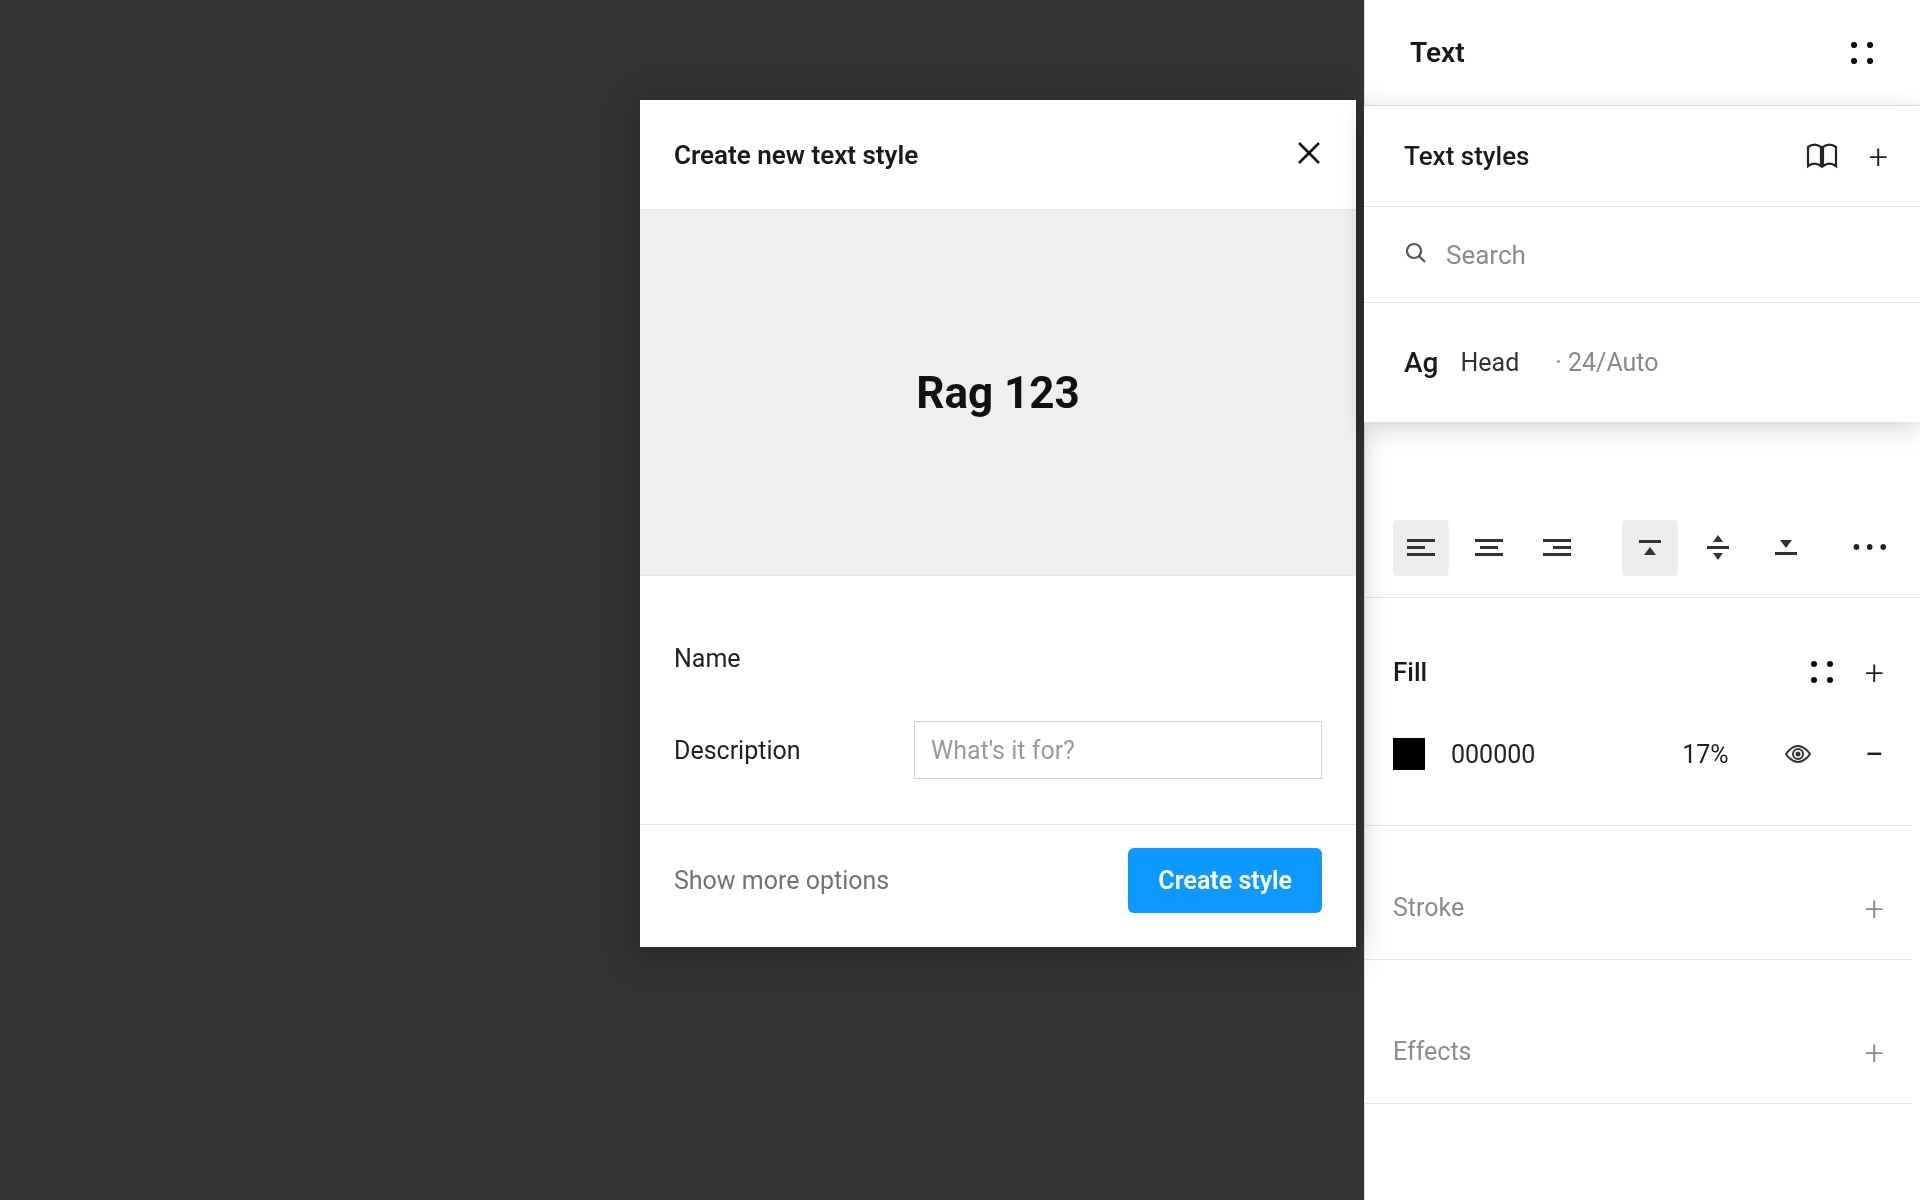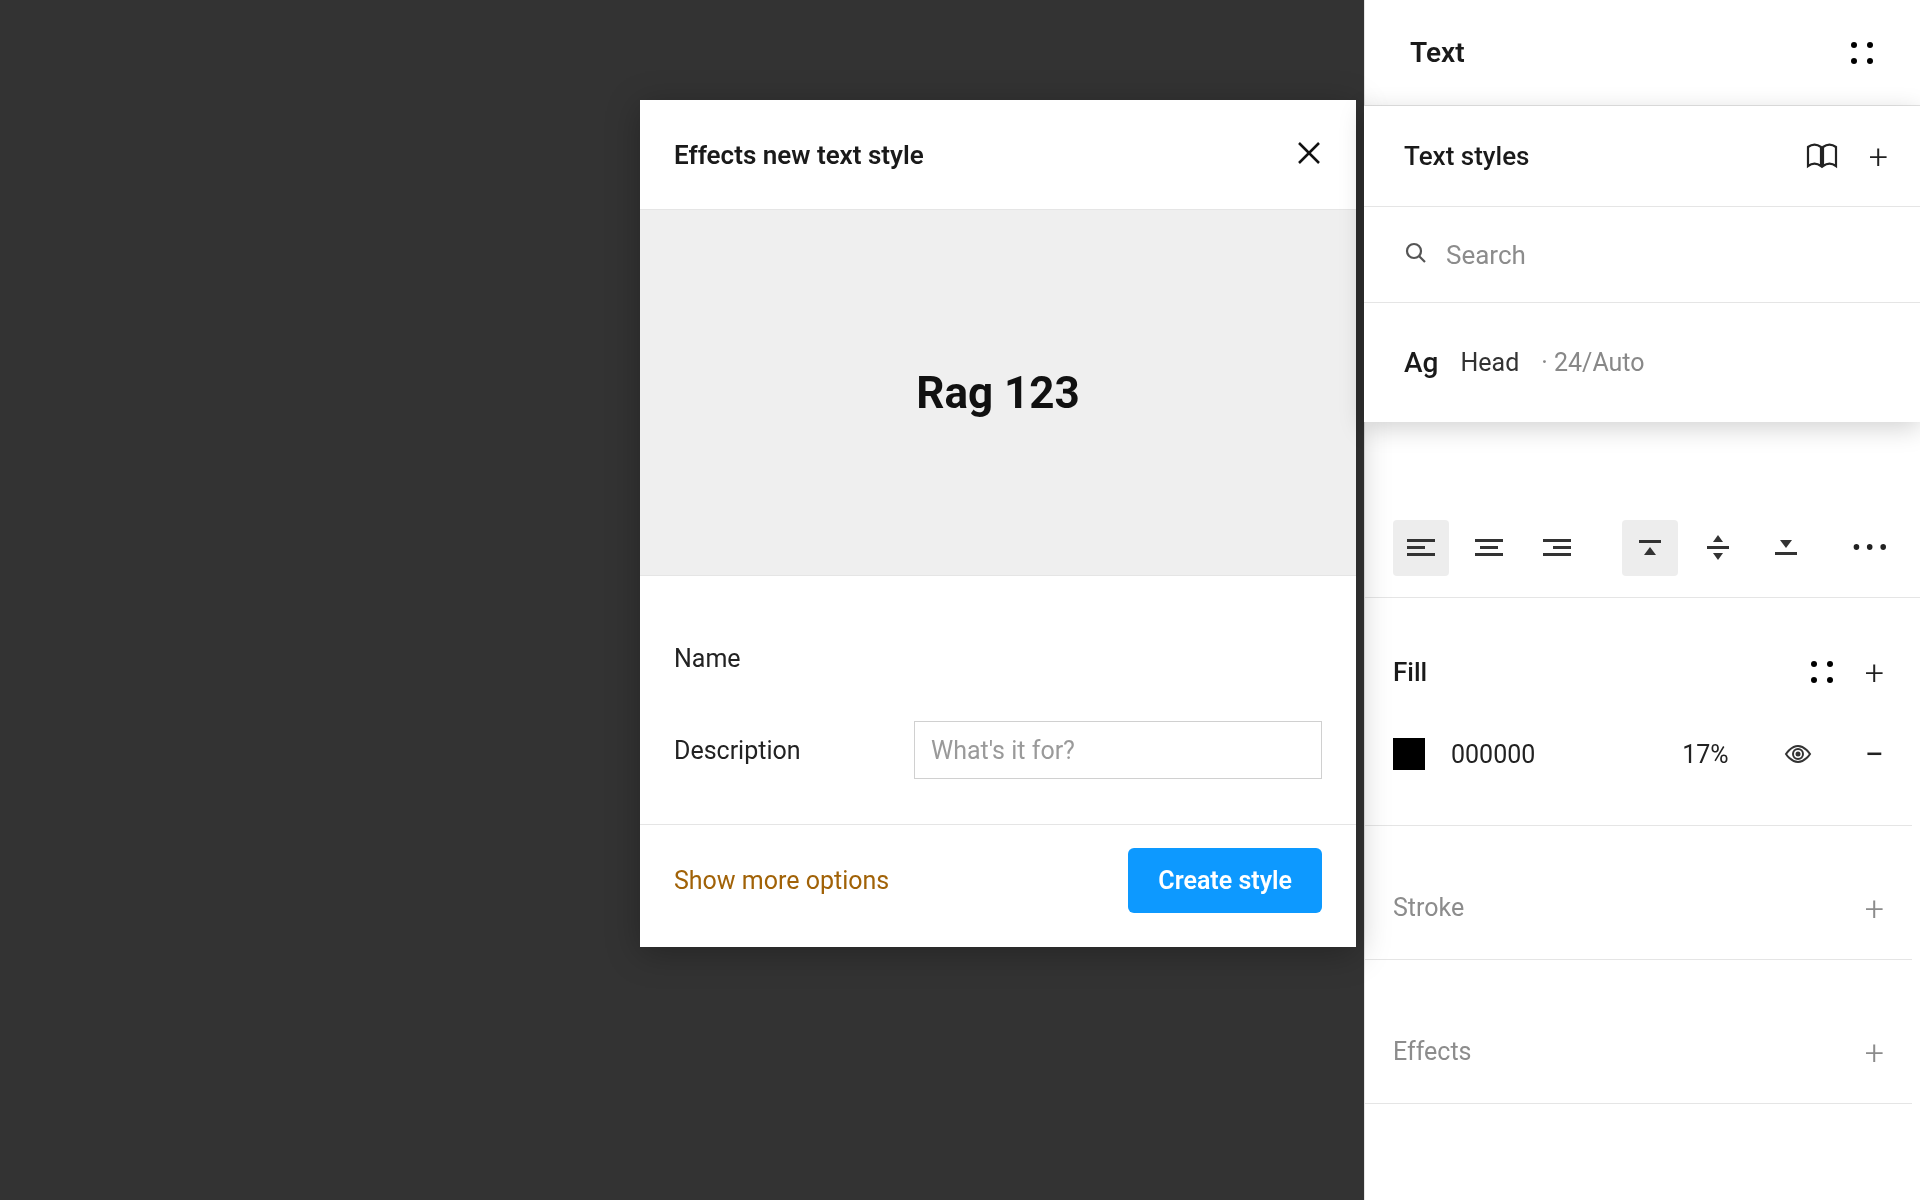--- a/index.html
+++ b/index.html
@@ -93,21 +93,21 @@
   .style-item {
     display:flex; align-items:center; gap:22px;
     height: 120px;
     padding: 0 40px;
     border-top: 1px solid #e5e5e5;
   }
   .style-sample{
     font-size:28px; font-weight:500; color:#1a1a1a;
   }
   .style-name{ font-size:25px; color:#333; }
-  .style-meta{ font-size:25px; color:#888; }
+  .style-meta{ font-size:25px; color:#888;margin-left:14px; }
 
   
   .align-row {
     position:absolute;
     top: 498px;
     left:0; right:0;
     height: 100px;
     display:flex;
     align-items:center;
     justify-content: space-between;
@@ -204,21 +204,21 @@
   .text-input.focused{border:2px solid #0d99ff;}
   .text-input::placeholder{color:#9a9a9a;}
 
   .modal-foot{
     display:flex;align-items:center;justify-content:space-between;
     height:122px;
     padding:0 34px 12px 34px;
   }
   .link-btn{
     background:none;border:none;
-    color:#a16207;
+    color:#737373;
     font-size:25px;
   }
   .primary-btn{
     background:#0d99ff;
     color:#fff;
     border:none;
     font-size:25px;
     font-weight:600;
     padding: 18px 30px;
     border-radius:6px;
@@ -365,21 +365,21 @@
   </div>
   <div class="style-item">
     <span class="style-sample">Ag</span>
     <span class="style-name">Head</span>
     <span class="style-meta">· 24/Auto</span>
   </div>
 </div>
 
 <div class="modal">
   <div class="modal-head">
-    <span class="modal-title">Effects new text style</span>
+    <span class="modal-title">Create new text style</span>
     <button class="close-icon" style="background:none;border:none;cursor:pointer">
       <svg width="26" height="26" viewBox="0 0 26 26">
           <line x1="3" y1="3" x2="23" y2="23" stroke="#111" stroke-width="2.5"></line>
           <line x1="23" y1="3" x2="3" y2="23" stroke="#111" stroke-width="2.5"></line>
         </svg>
     </button>
   </div>
   <div class="preview">
     <span class="preview-text">Rag 123</span>
   </div>

